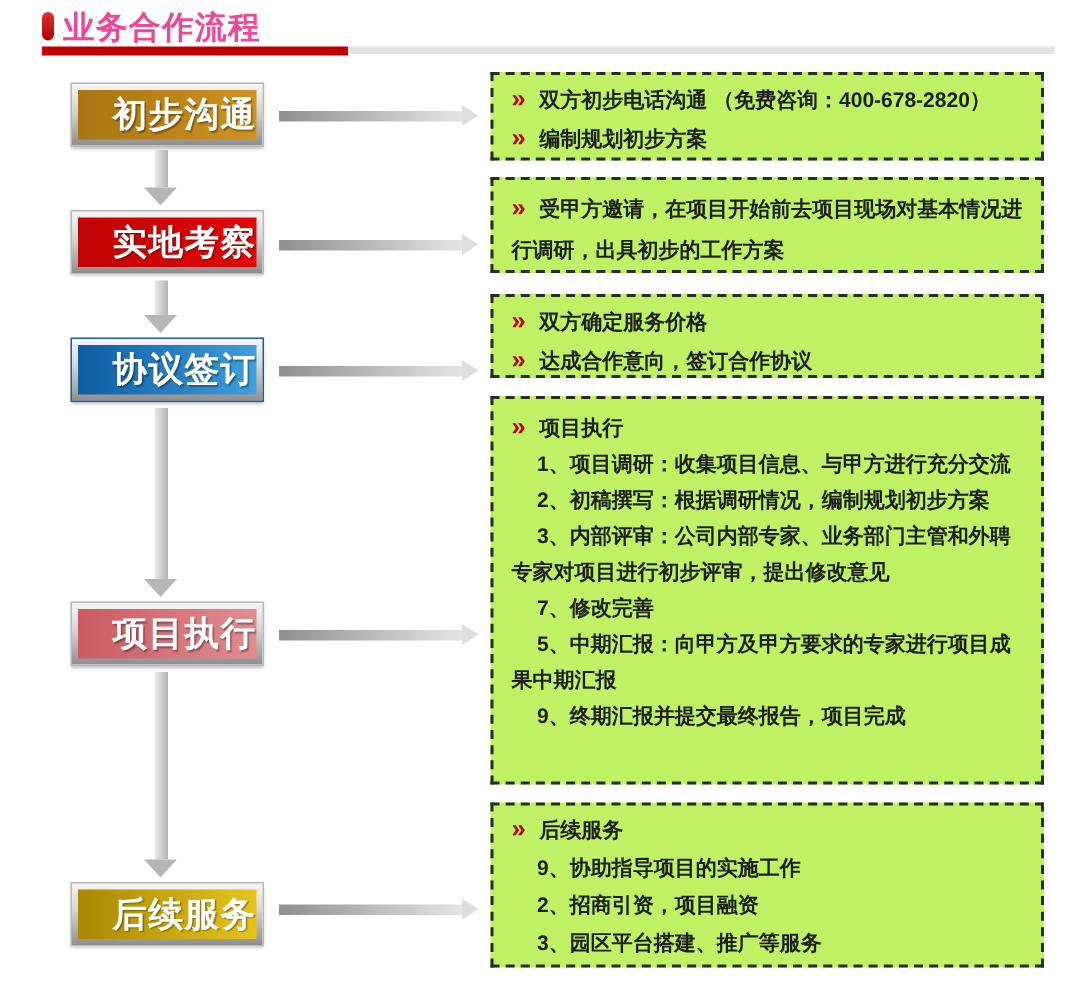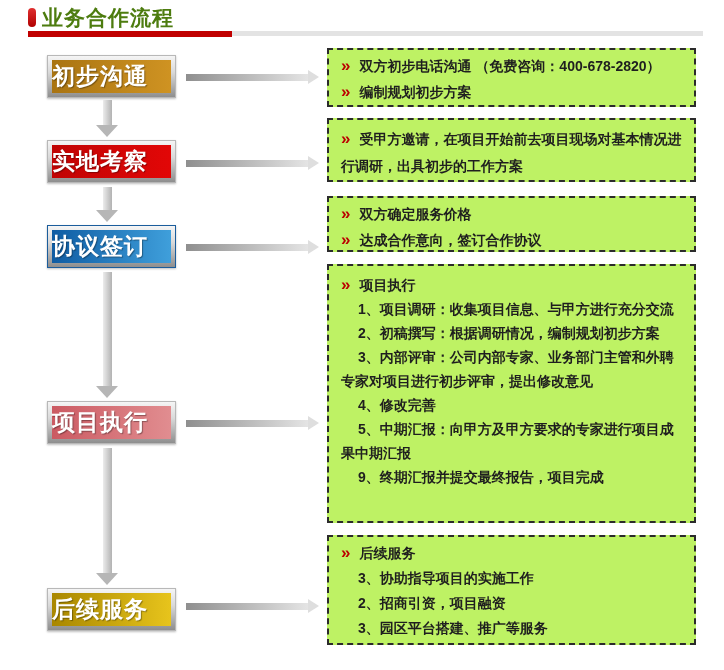--- a/index.html
+++ b/index.html
@@ -9,37 +9,37 @@
     font-family:"Liberation Sans","DejaVu Sans",sans-serif; overflow:hidden;
   }
 
   
   .title-bullet {
     position:absolute; left:28px; top:8px; width:8px; height:19px;
     background:linear-gradient(180deg,#e03030,#b00000); border-radius:4px;
   }
   .page-title {
     position:absolute; left:42px; top:4px; font-size:21px; font-weight:bold;
-    color:#4d7c0f; letter-spacing:1px;
+    color:#ec4899; letter-spacing:1px;
   }
   .rule-red {
     position:absolute; left:28px; top:31px; width:204px; height:6px; background:#c00000;
   }
   .rule-gray {
     position:absolute; left:232px; top:31px; width:471px; height:5px; background:#e3e3e3;
   }
 
   
   .step {
     position:absolute; left:47px; width:129px; height:43px; padding:4px;
     background:linear-gradient(180deg,#f5f5f5 0%,#d9d9d9 40%,#8e8e8e 100%);
     border:1px solid #b8b8b8; box-shadow:0 1px 2px rgba(0,0,0,.25);
   }
   .step-inner {
-    width:100%; height:100%; display:flex; align-items:center; justify-content:flex-start;
+    width:100%; height:100%; display:flex; align-items:center; justify-content:flex-end;
   }
   .step-label {
     color:#fff; font-weight:bold; font-size:23px; letter-spacing:1px;
     text-shadow:1px 1px 1px rgba(0,0,0,.35); white-space:nowrap;
   }
   .step-c1 { background:linear-gradient(90deg,#a97412,#cf9322); }
   .step-c2 { background:linear-gradient(90deg,#c00404,#e20707); }
   .step-c3 { background:linear-gradient(90deg,#0f5ca3,#3f9fdb); }
   .step-c4 { background:linear-gradient(90deg,#cb5a62,#e18d90); }
   .step-c5 { background:linear-gradient(90deg,#a98700,#e7c41c); }
@@ -168,25 +168,25 @@
   <div class="panel" style="top:196px; height:56px; line-height:25px;">
     <p class="pline"><span class="chev">»</span><span>双方确定服务价格</span></p>
     <p class="pline"><span class="chev">»</span><span>达成合作意向，签订合作协议</span></p>
   </div>
 
   <div class="panel" style="top:264px; height:259px; line-height:24px; padding-top:7px;">
     <p class="pline"><span class="chev">»</span><span>项目执行</span></p>
     <p class="pline indent">1、项目调研：收集项目信息、与甲方进行充分交流</p>
     <p class="pline indent">2、初稿撰写：根据调研情况，编制规划初步方案</p>
     <p class="pline indent">3、内部评审：公司内部专家、业务部门主管和外聘专家对项目进行初步评审，提出修改意见</p>
-    <p class="pline indent">4、修改完善</p>
+    <p class="pline indent">7、修改完善</p>
     <p class="pline indent">5、中期汇报：向甲方及甲方要求的专家进行项目成果中期汇报</p>
     <p class="pline indent">9、终期汇报并提交最终报告，项目完成</p>
   </div>
 
   <div class="panel" style="top:535px; height:110px; line-height:25px;">
     <p class="pline"><span class="chev">»</span><span>后续服务</span></p>
-    <p class="pline indent">3、协助指导项目的实施工作</p>
+    <p class="pline indent">9、协助指导项目的实施工作</p>
     <p class="pline indent">2、招商引资，项目融资</p>
     <p class="pline indent">3、园区平台搭建、推广等服务</p>
   </div>
 
 </div>
 
 </body></html>

